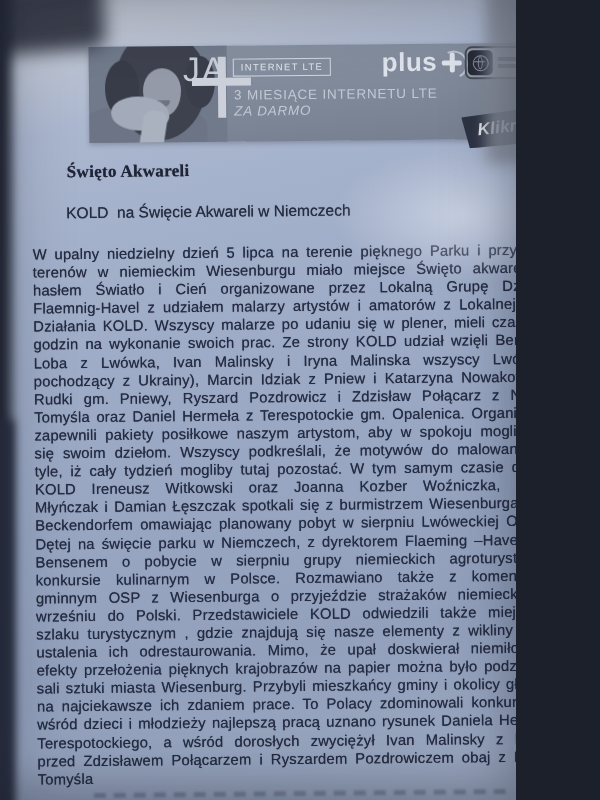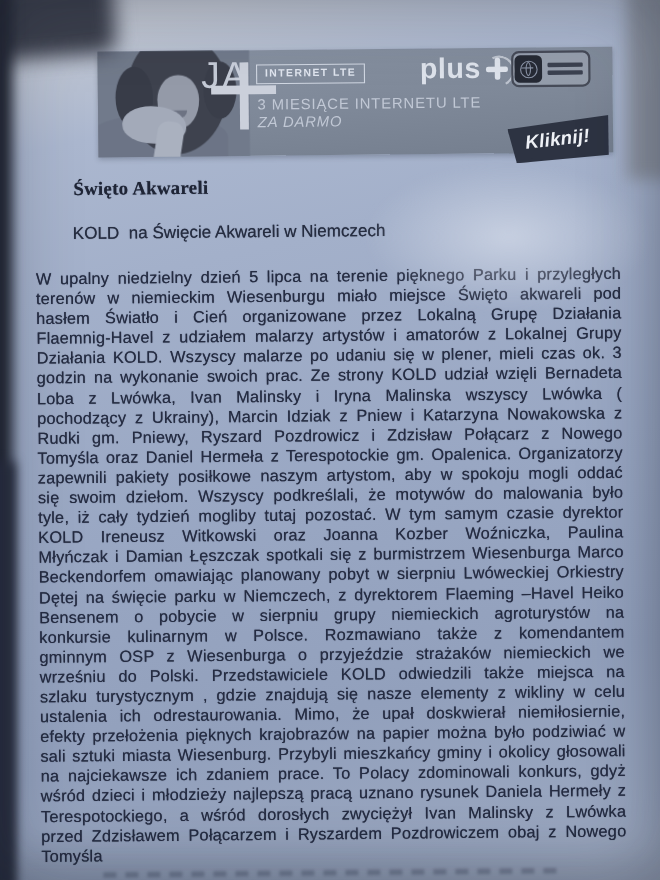--- a/index.html
+++ b/index.html
@@ -1,17 +1,17 @@
 <!DOCTYPE html>
 <html><head>
 <meta charset="utf-8">
 <style>
   html,body{margin:0;padding:0;}
   body{width:600px;height:800px;overflow:hidden;background:#1c202b;font-family:"Liberation Sans",sans-serif;}
-  .photo{position:relative;width:600px;height:800px;overflow:hidden;}
+  .photo{position:relative;width:516px;height:800px;overflow:hidden;}
 
   
   .paper{position:absolute;left:-8px;top:-8px;width:616px;height:816px;
     background:linear-gradient(168deg,#c6cad4 0%,#c1c7d3 6%,#abb7cf 16%,#a3b0ca 30%,#99a7c3 55%,#92a0bc 76%,#99a6bf 92%,#a2adc3 100%);
     transform:rotate(-0.55deg);transform-origin:50% 50%;}
 
   
   .banner{position:absolute;left:100px;top:53px;width:468px;height:96px;
     background:linear-gradient(175deg,#8892a2 0%,#7e8898 55%,#747e8e 100%);
     box-shadow:0 2px 5px rgba(40,45,60,.28);}
@@ -26,21 +26,21 @@
   .model .face:after{content:"";position:absolute;left:9px;bottom:9px;width:18px;height:7px;background:#6d7383;border-radius:0 0 9px 9px;}
   .model .shirt{position:absolute;left:-8px;top:58px;width:126px;height:46px;background:#6c7486;border-radius:42% 46% 0 0;}
   .model .scarf{position:absolute;left:22px;top:50px;width:58px;height:34px;background:#a3aab9;border-radius:45% 55% 40% 50%;}
   .model .scarf-tail{position:absolute;left:52px;top:64px;width:24px;height:44px;background:#aab1bf;border-radius:10px;transform:rotate(9deg);}
 
   .ja{position:absolute;left:94px;top:4px;font-size:34px;font-weight:400;color:rgba(208,214,226,.92);letter-spacing:2px;}
   .cross-v{position:absolute;left:129px;top:11px;width:8px;height:61px;background:#cbd0db;}
   .cross-h{position:absolute;left:103px;top:32px;width:59px;height:8px;background:#cbd0db;}
 
   .lte-box{position:absolute;left:144px;top:13px;height:16px;line-height:16px;padding:0 7px;
-    border:1.5px solid rgba(222,228,238,.85);color:#dfe4ee;font-size:9.5px;letter-spacing:1.3px;font-weight:bold;}
+    border:1.5px solid rgba(222,228,238,.85);color:#dfe4ee;font-size:9.5px;letter-spacing:1.3px;font-weight:normal;}
   .promo1{position:absolute;left:145px;top:42px;font-size:13.5px;color:#c1c8d5;letter-spacing:.8px;white-space:nowrap;}
   .promo2{position:absolute;left:145px;top:58px;font-size:13.5px;color:#c1c8d5;letter-spacing:.8px;font-style:italic;}
 
   .plus-logo{position:absolute;left:293px;top:3px;font-size:26px;font-weight:bold;color:#dde2eb;letter-spacing:.5px;display:flex;align-items:center;}
   .plus-glyph{display:inline-block;position:relative;width:20px;height:20px;margin-left:5px;}
   .plus-glyph:before{content:"";position:absolute;left:8px;top:0;width:5px;height:20px;background:#dde2eb;border-radius:2px;}
   .plus-glyph:after{content:"";position:absolute;left:0;top:8px;width:20px;height:5px;background:#dde2eb;border-radius:2px;}
   .plus-swoosh{position:absolute;left:-2px;top:-2px;width:24px;height:24px;border:2px solid rgba(221,226,235,.65);
     border-left-color:transparent;border-bottom-color:transparent;border-radius:50%;transform:rotate(18deg);}
 

